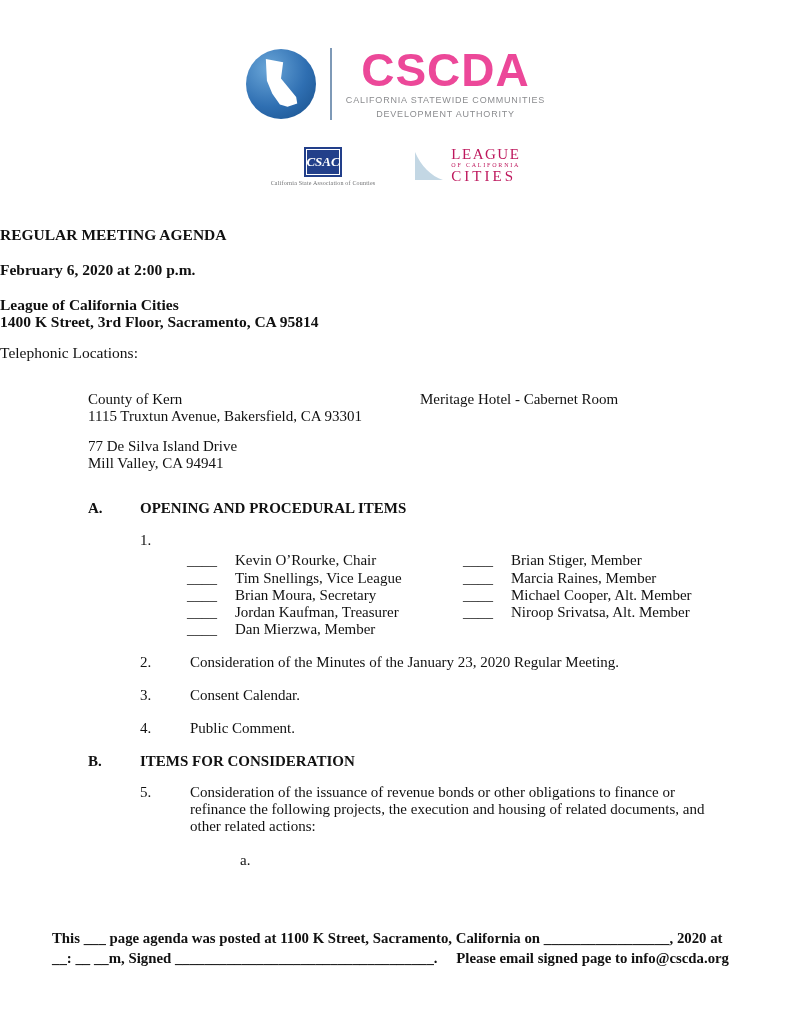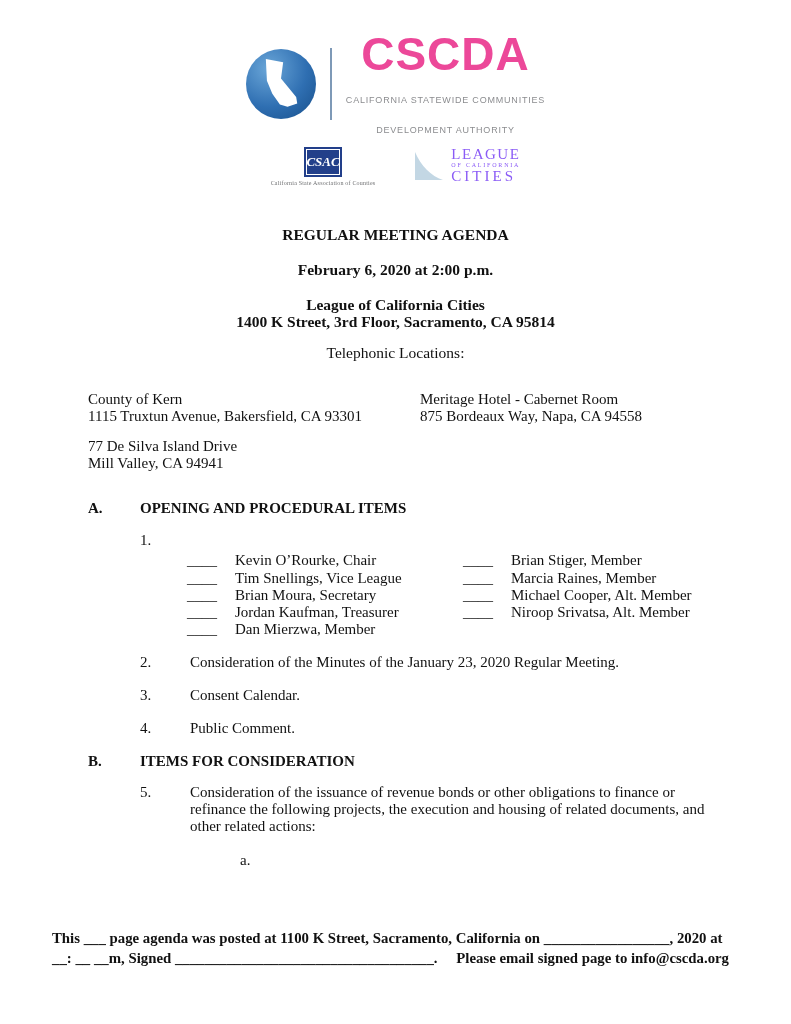--- a/index.html
+++ b/index.html
@@ -30,21 +30,21 @@
     background: radial-gradient(circle at 32% 28%, #6aa6d8 0%, #2f6fb2 55%, #174e89 100%);
     display: flex; align-items: center; justify-content: center;
     flex: 0 0 auto;
   }
   .logo-divider { width: 2px; height: 72px; background: #7e99b7; flex: 0 0 auto; }
   .logo-textblock { font-family: "Liberation Sans", sans-serif; text-align: center; }
   .logo-acronym {
     font-size: 46px; font-weight: bold; color: #ec4899;
     letter-spacing: 1px; line-height: 44px;
   }
-  .logo-sub { font-size: 9px; color: #8b8c8f; letter-spacing: 0.8px; line-height: 12px; margin-top: 18px; }
+  .logo-sub { font-size: 9px; color: #8b8c8f; letter-spacing: 0.8px; line-height: 12px; margin-top: 2px; }
 
   .partner-row {
     display: flex;
     justify-content: center;
     align-items: flex-start;
     gap: 38px;
     margin-top: 24px;
     height: 46px;
   }
   .csac { text-align: center; }
@@ -60,27 +60,27 @@
     display: flex; align-items: center; justify-content: center;
     color: #ffffff;
     font-family: "Liberation Serif", serif;
     font-style: italic;
     font-weight: bold;
     font-size: 13px;
   }
   .csac-caption { font-size: 6px; color: #6f7072; margin-top: 3px; letter-spacing: 0.2px; white-space: nowrap; }
 
   .league { display: flex; align-items: center; gap: 6px; }
-  .league-text { font-family: "Liberation Serif", serif; color: #8b5cf6; text-align: left; }
+  .league-text { font-family: "Liberation Serif", serif; color: #be185d; text-align: left; }
   .league-l1 { font-size: 15px; letter-spacing: 1.5px; line-height: 14px; }
   .league-l2 { font-size: 6px; letter-spacing: 1.8px; line-height: 8px; }
   .league-l3 { font-size: 15px; letter-spacing: 3px; line-height: 15px; }
 
   
-  .title-block { text-align: center; font-weight: bold; font-size: 15.5px; }
+  .title-block { font-weight: bold; font-size: 15.5px; }
   .doc-title { margin-top: 34px; line-height: 16px; }
   .doc-datetime { margin-top: 19px; line-height: 16px; }
   .doc-venue { margin-top: 18px; line-height: 17px; }
   .doc-venue-addr { line-height: 17px; }
   .telephonic-label { margin-top: 14px; font-weight: normal; line-height: 17px; }
 
   
   .tele-grid {
     margin: 30px 60px 0 88px;
     display: grid;
@@ -173,21 +173,20 @@
     <div class="telephonic-label">Telephonic Locations:</div>
   </div>
 
   <div class="tele-grid">
     <div>
       <div>County of Kern</div>
       <div>1115 Truxtun Avenue, Bakersfield, CA 93301</div>
     </div>
     <div>
       <div>Meritage Hotel - Cabernet Room</div>
-      <div>875 Bordeaux Way, Napa, CA 94558</div>
     </div>
     <div>
       <div>77 De Silva Island Drive</div>
       <div>Mill Valley, CA 94941</div>
     </div>
     <div></div>
   </div>
 
   <div class="section-head sec-a">
     <span class="sec-label">A.</span>

